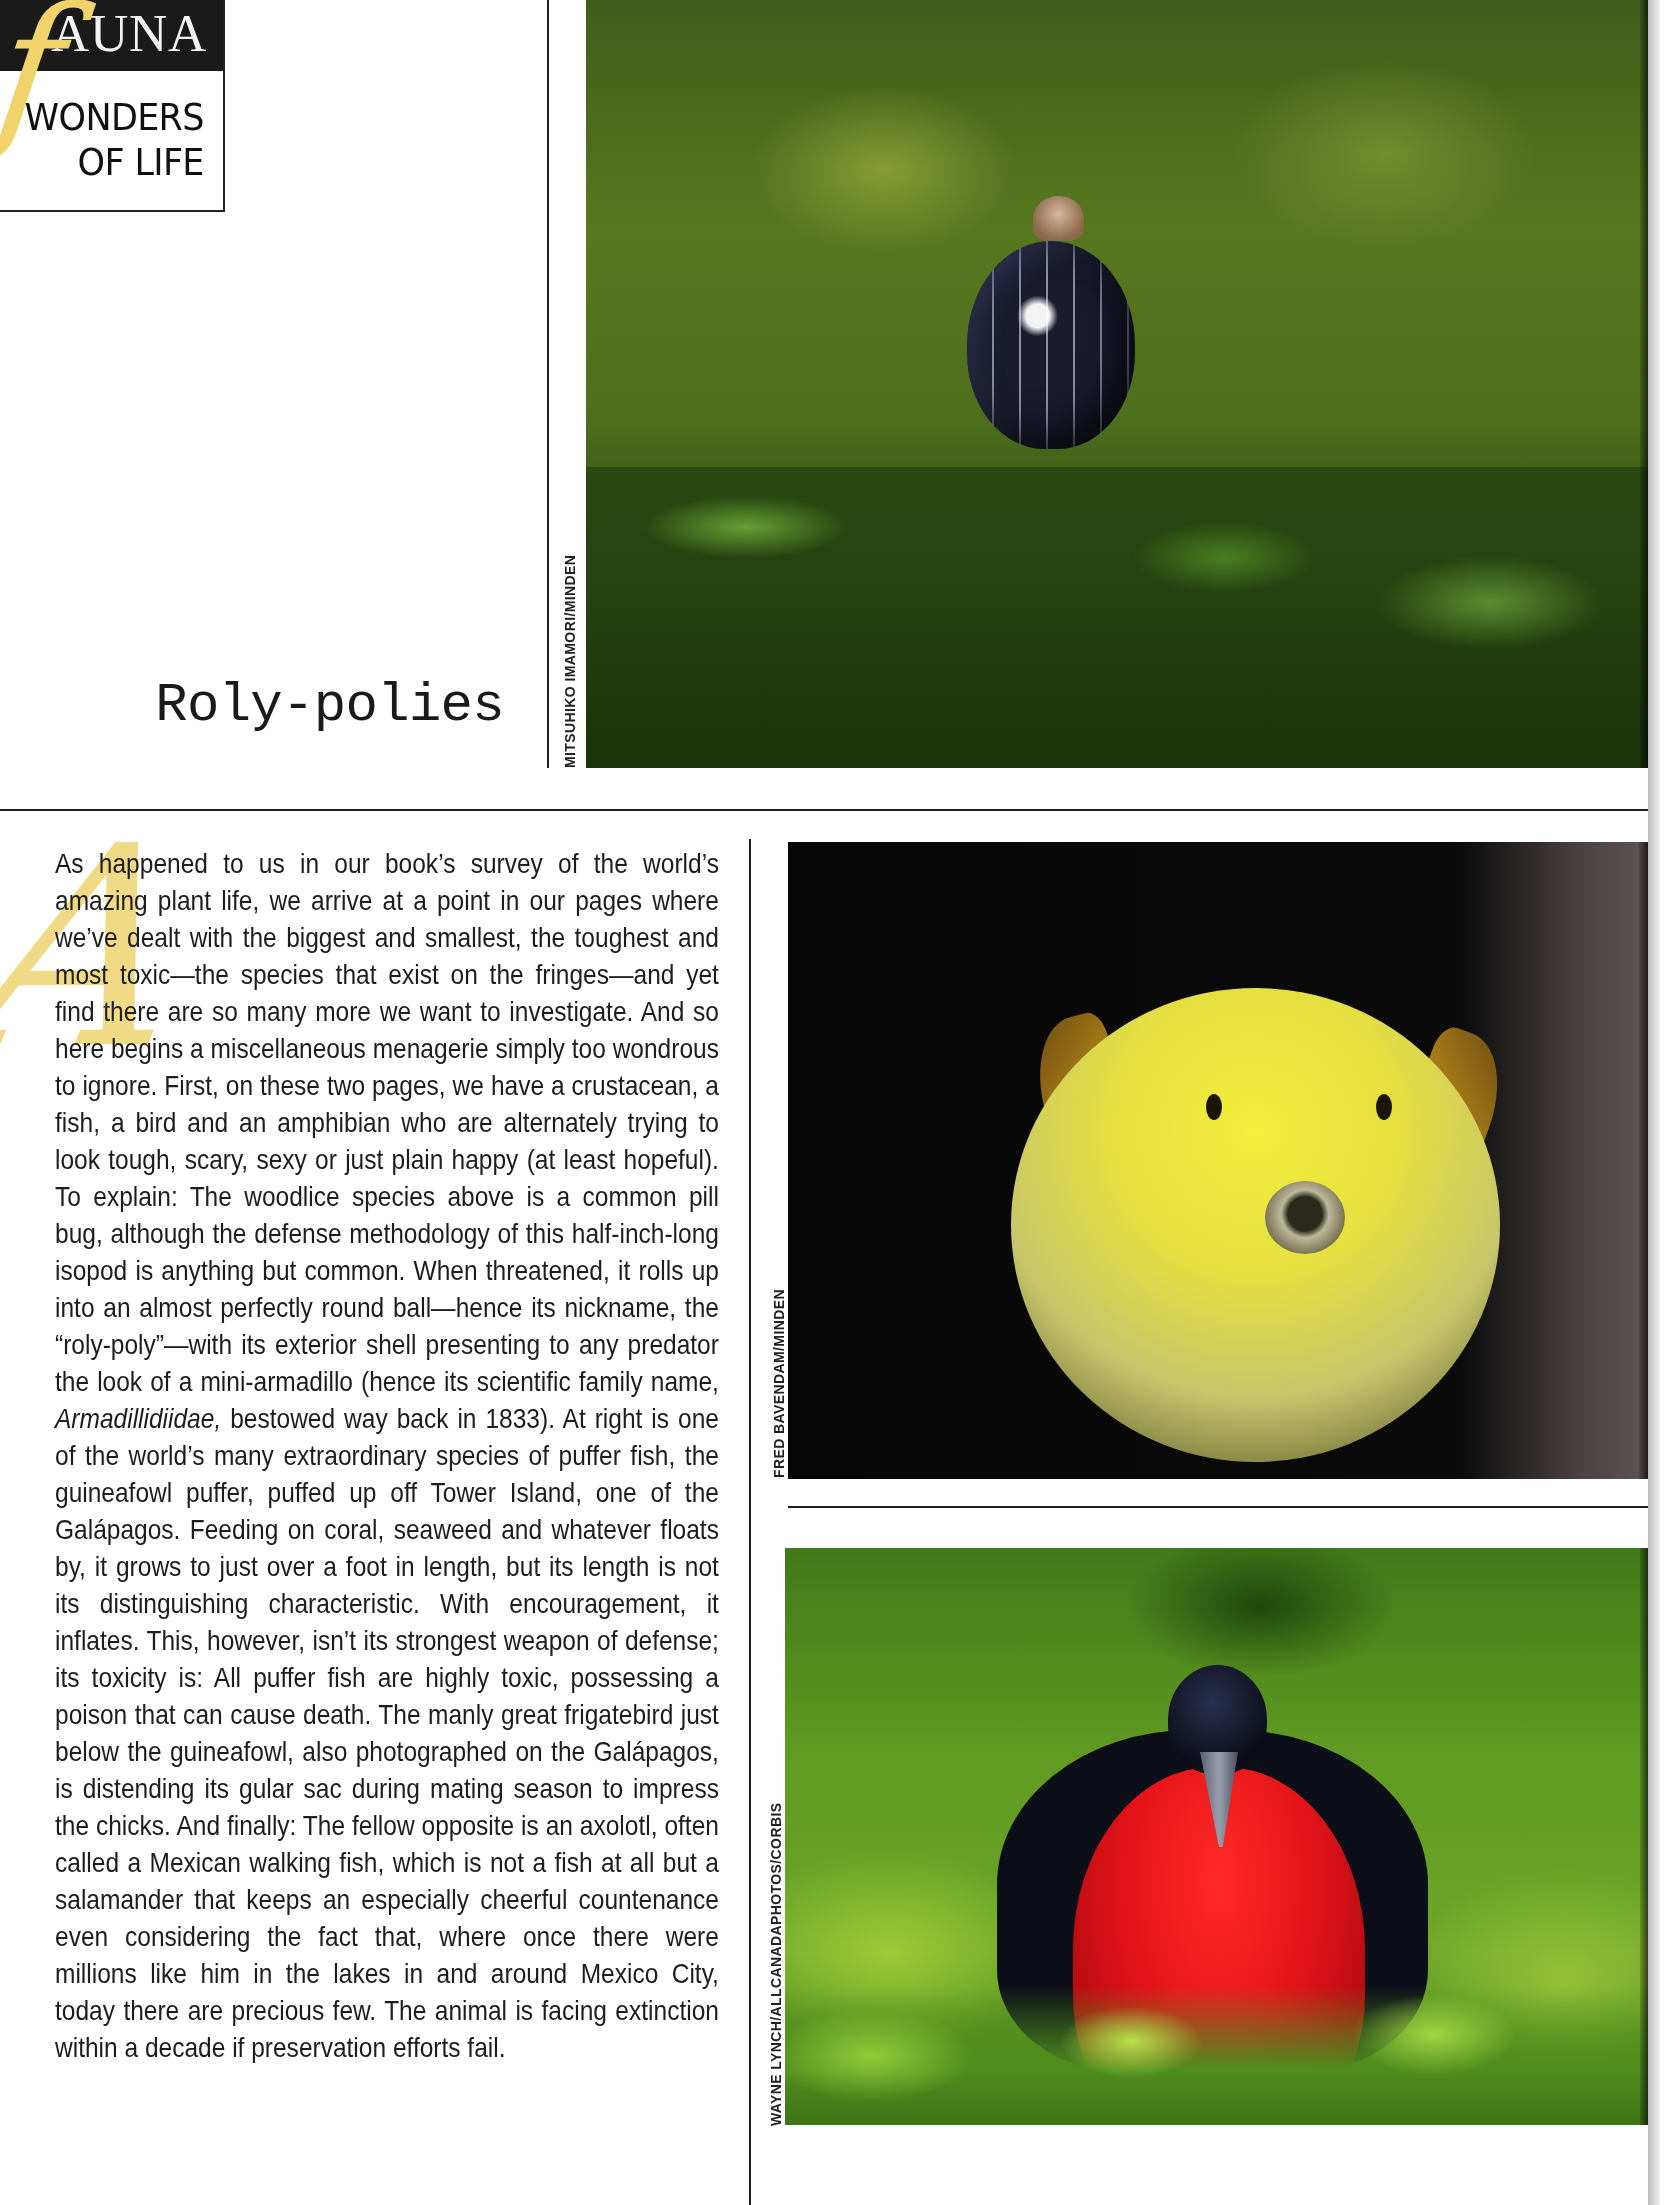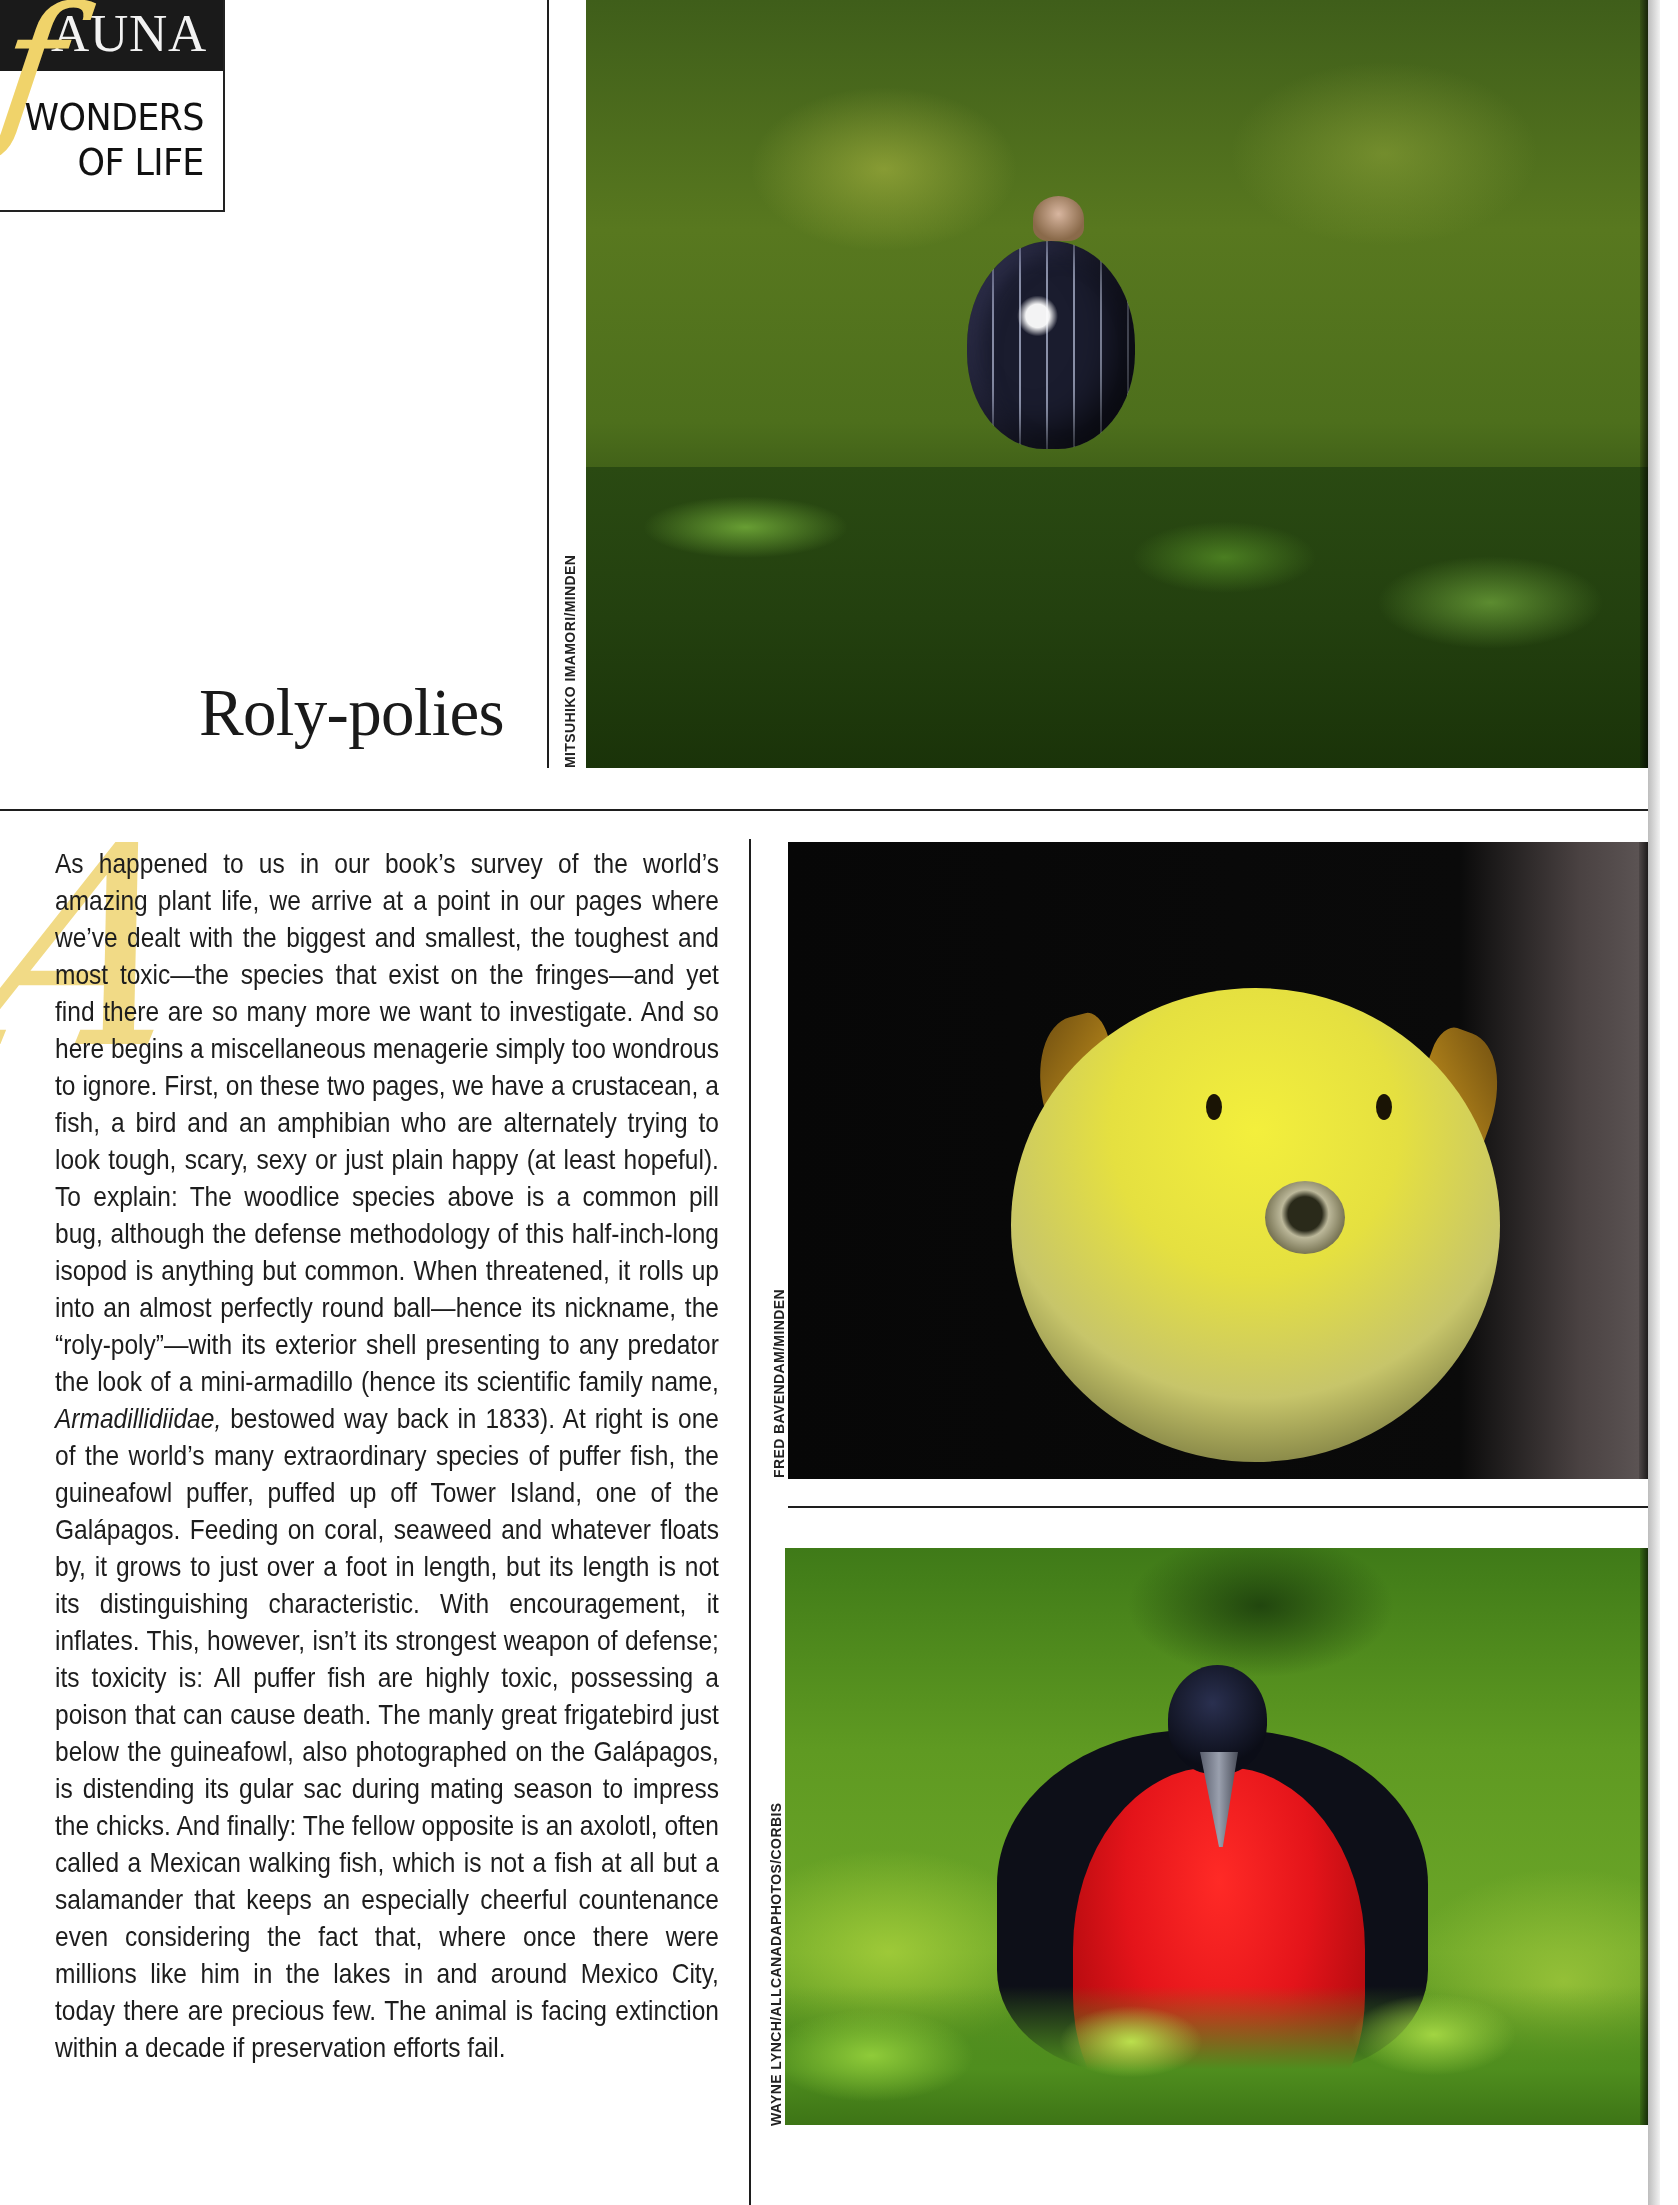--- a/index.html
+++ b/index.html
@@ -71,23 +71,23 @@
       letter-spacing: -0.7px;
       transform: scaleX(0.92);
       transform-origin: right top;
     }
 
     
     .article-title {
       position: absolute;
       right: 1175px;
       top: 679px;
-      font-family: Liberation Serif, serif;
+      font-family: Liberation Mono, monospace;
       font-weight: 200;
-      font-size: 67px;
+      font-size: 54px;
       color: #1a1a1a;
       letter-spacing: -0.7px;
       line-height: 1;
       white-space: nowrap;
     }
 
     
     .vrule {
       position: absolute;
       width: 2.2px;

